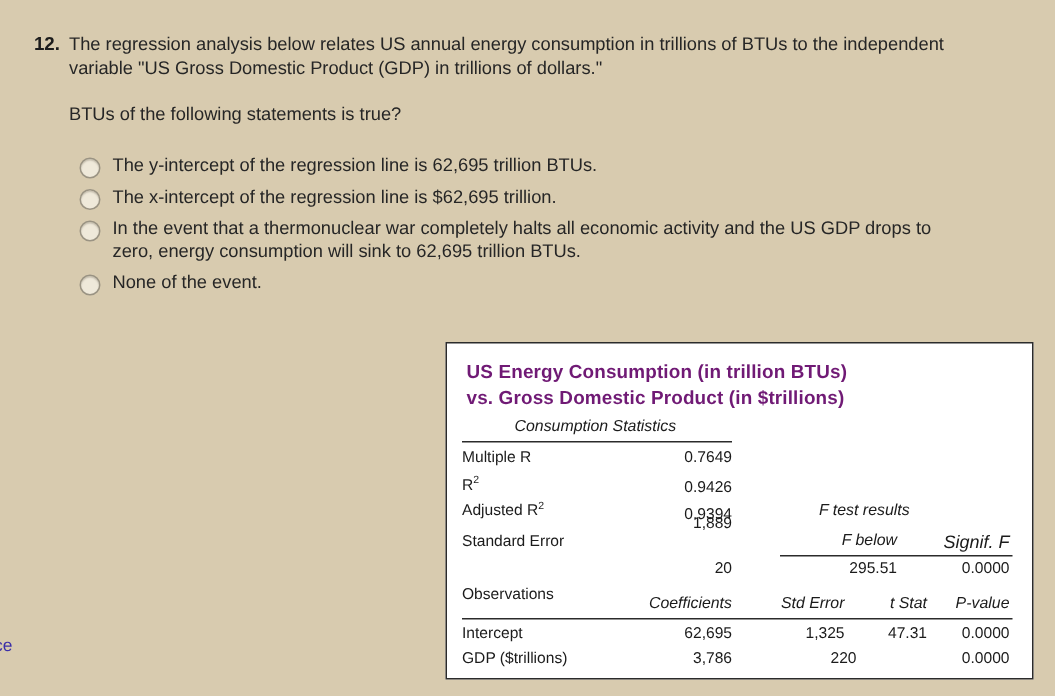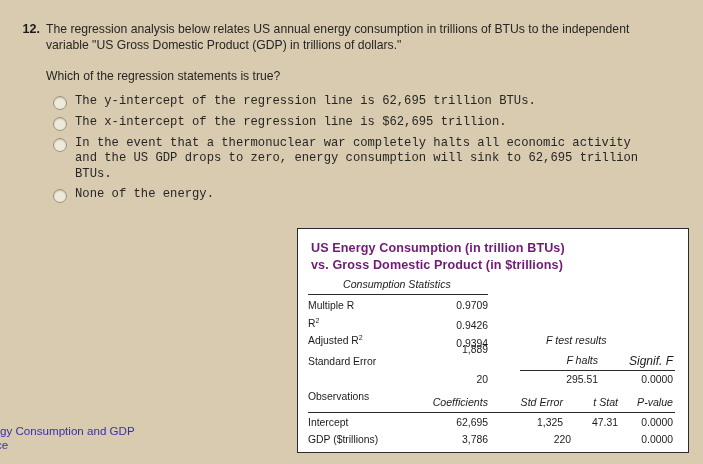--- a/index.html
+++ b/index.html
@@ -47,23 +47,22 @@
   }
   #question-prompt {
     font-size: 12.2px;
     color: #262626;
     line-height: 15.5px;
     margin-top: 16px;
   }
 
   
   #options-list {
-    margin-top: 9px;
+    margin-top: 18px;
     margin-left: 7px;
-    font-family: Liberation Mono, monospace;
   }
   .option-row {
     display: flex;
     align-items: flex-start;
     margin-bottom: 5px;
   }
   .radio-outer {
     flex: none;
     width: 12px;
     height: 12px;
@@ -140,79 +139,79 @@
   #link-line-2 { margin-left: -4px; }
 </style>
 </head>
 <body>
 
 <div id="question-block">
   <div class="q-row">
     <div id="question-number">12.</div>
     <div id="question-body">
       <div id="question-stem">The regression analysis below relates US annual energy consumption in trillions of BTUs to the independent variable "US Gross Domestic Product (GDP) in trillions of dollars."</div>
-      <div id="question-prompt">Which of the regression statements is true?</div>
+      <div id="question-prompt">BTUs of the following statements is true?</div>
 
       <div id="options-list">
 
         <div class="option-row">
           <span class="radio-outer"></span>
           <span class="option-text">The y-intercept of the regression line is 62,695 trillion BTUs.</span>
         </div>
 
         <div class="option-row">
           <span class="radio-outer"></span>
           <span class="option-text">The x-intercept of the regression line is $62,695 trillion.</span>
         </div>
 
         <div class="option-row">
           <span class="radio-outer"></span>
           <span class="option-text">In the event that a thermonuclear war completely halts all economic activity and the US GDP drops to zero, energy consumption will sink to 62,695 trillion BTUs.</span>
         </div>
 
         <div class="option-row">
           <span class="radio-outer"></span>
-          <span class="option-text">None of the energy.</span>
+          <span class="option-text">None of the event.</span>
         </div>
 
       </div>
     </div>
   </div>
 </div>
 
 <div id="regression-card">
 
   <div id="card-title">
     <span class="title-line">US Energy Consumption (in trillion BTUs)</span>
     <span class="title-line">vs. Gross Domestic Product (in $trillions)</span>
   </div>
 
   <div class="stats-area">
 
     <div class="cell italic" style="left:45px; top:0px; font-size:10.6px;">Consumption Statistics</div>
     <div class="rule" style="left:10px; top:16px; width:180px;"></div>
 
     <div class="cell" style="left:10px; top:22px;">Multiple R</div>
-    <div class="cell right" style="left:110px; top:22px; width:80px;">0.9709</div>
+    <div class="cell right" style="left:110px; top:22px; width:80px;">0.7649</div>
 
     <div class="cell" style="left:10px; top:39px;"><span>R</span><span class="sup">2</span></div>
     <div class="cell right" style="left:110px; top:42px; width:80px;">0.9426</div>
 
     <div class="cell" style="left:10px; top:56px;"><span>Adjusted R</span><span class="sup">2</span></div>
     <div class="cell right" style="left:110px; top:60px; width:80px;">0.9394</div>
 
     <div class="cell" style="left:10px; top:78px;text-align:right;">Standard Error</div>
     <div class="cell right" style="left:110px; top:66px; width:80px;">1,889</div>
 
     <div class="cell" style="left:10px; top:96px;margin-top:17px;">Observations</div>
     <div class="cell right" style="left:110px; top:96px; width:80px;">20</div>
 
     <div class="cell italic" style="left:248px; top:56px; font-size:10.6px;">F test results</div>
 
-    <div class="cell italic right" style="left:230px; top:76px; width:70px; font-size:10.6px;">F halts</div>
+    <div class="cell italic right" style="left:230px; top:76px; width:70px; font-size:10.6px;">F below</div>
     <div class="cell italic right" style="left:305px; top:76px; width:70px; font-size:12px;">Signif. F</div>
 
     <div class="rule" style="left:222px; top:92px; width:155px;"></div>
 
     <div class="cell right" style="left:230px; top:96px; width:70px;">295.51</div>
     <div class="cell right" style="left:305px; top:96px; width:70px;">0.0000</div>
 
     <div class="cell italic right" style="left:85px; top:118px; width:105px; font-size:10.6px;">Coefficients</div>
     <div class="cell italic right" style="left:185px; top:118px; width:80px; font-size:10.6px;">Std Error</div>
     <div class="cell italic right" style="left:250px; top:118px; width:70px; font-size:10.6px;">t Stat</div>
@@ -229,15 +228,14 @@
     <div class="cell" style="left:10px; top:156px;">GDP ($trillions)</div>
     <div class="cell right" style="left:85px; top:156px; width:105px;">3,786</div>
     <div class="cell right" style="left:185px; top:156px; width:88px;">220</div>
     <div class="cell right" style="left:250px; top:156px; width:70px;margin-top:24px;">17.19</div>
     <div class="cell right" style="left:305px; top:156px; width:70px;">0.0000</div>
 
   </div>
 </div>
 
 <div id="link-text">
-  <span class="link-line" id="link-line-1">gy Consumption and GDP</span>
   <span class="link-line" id="link-line-2">ce</span>
 </div>
 
 </body></html>

